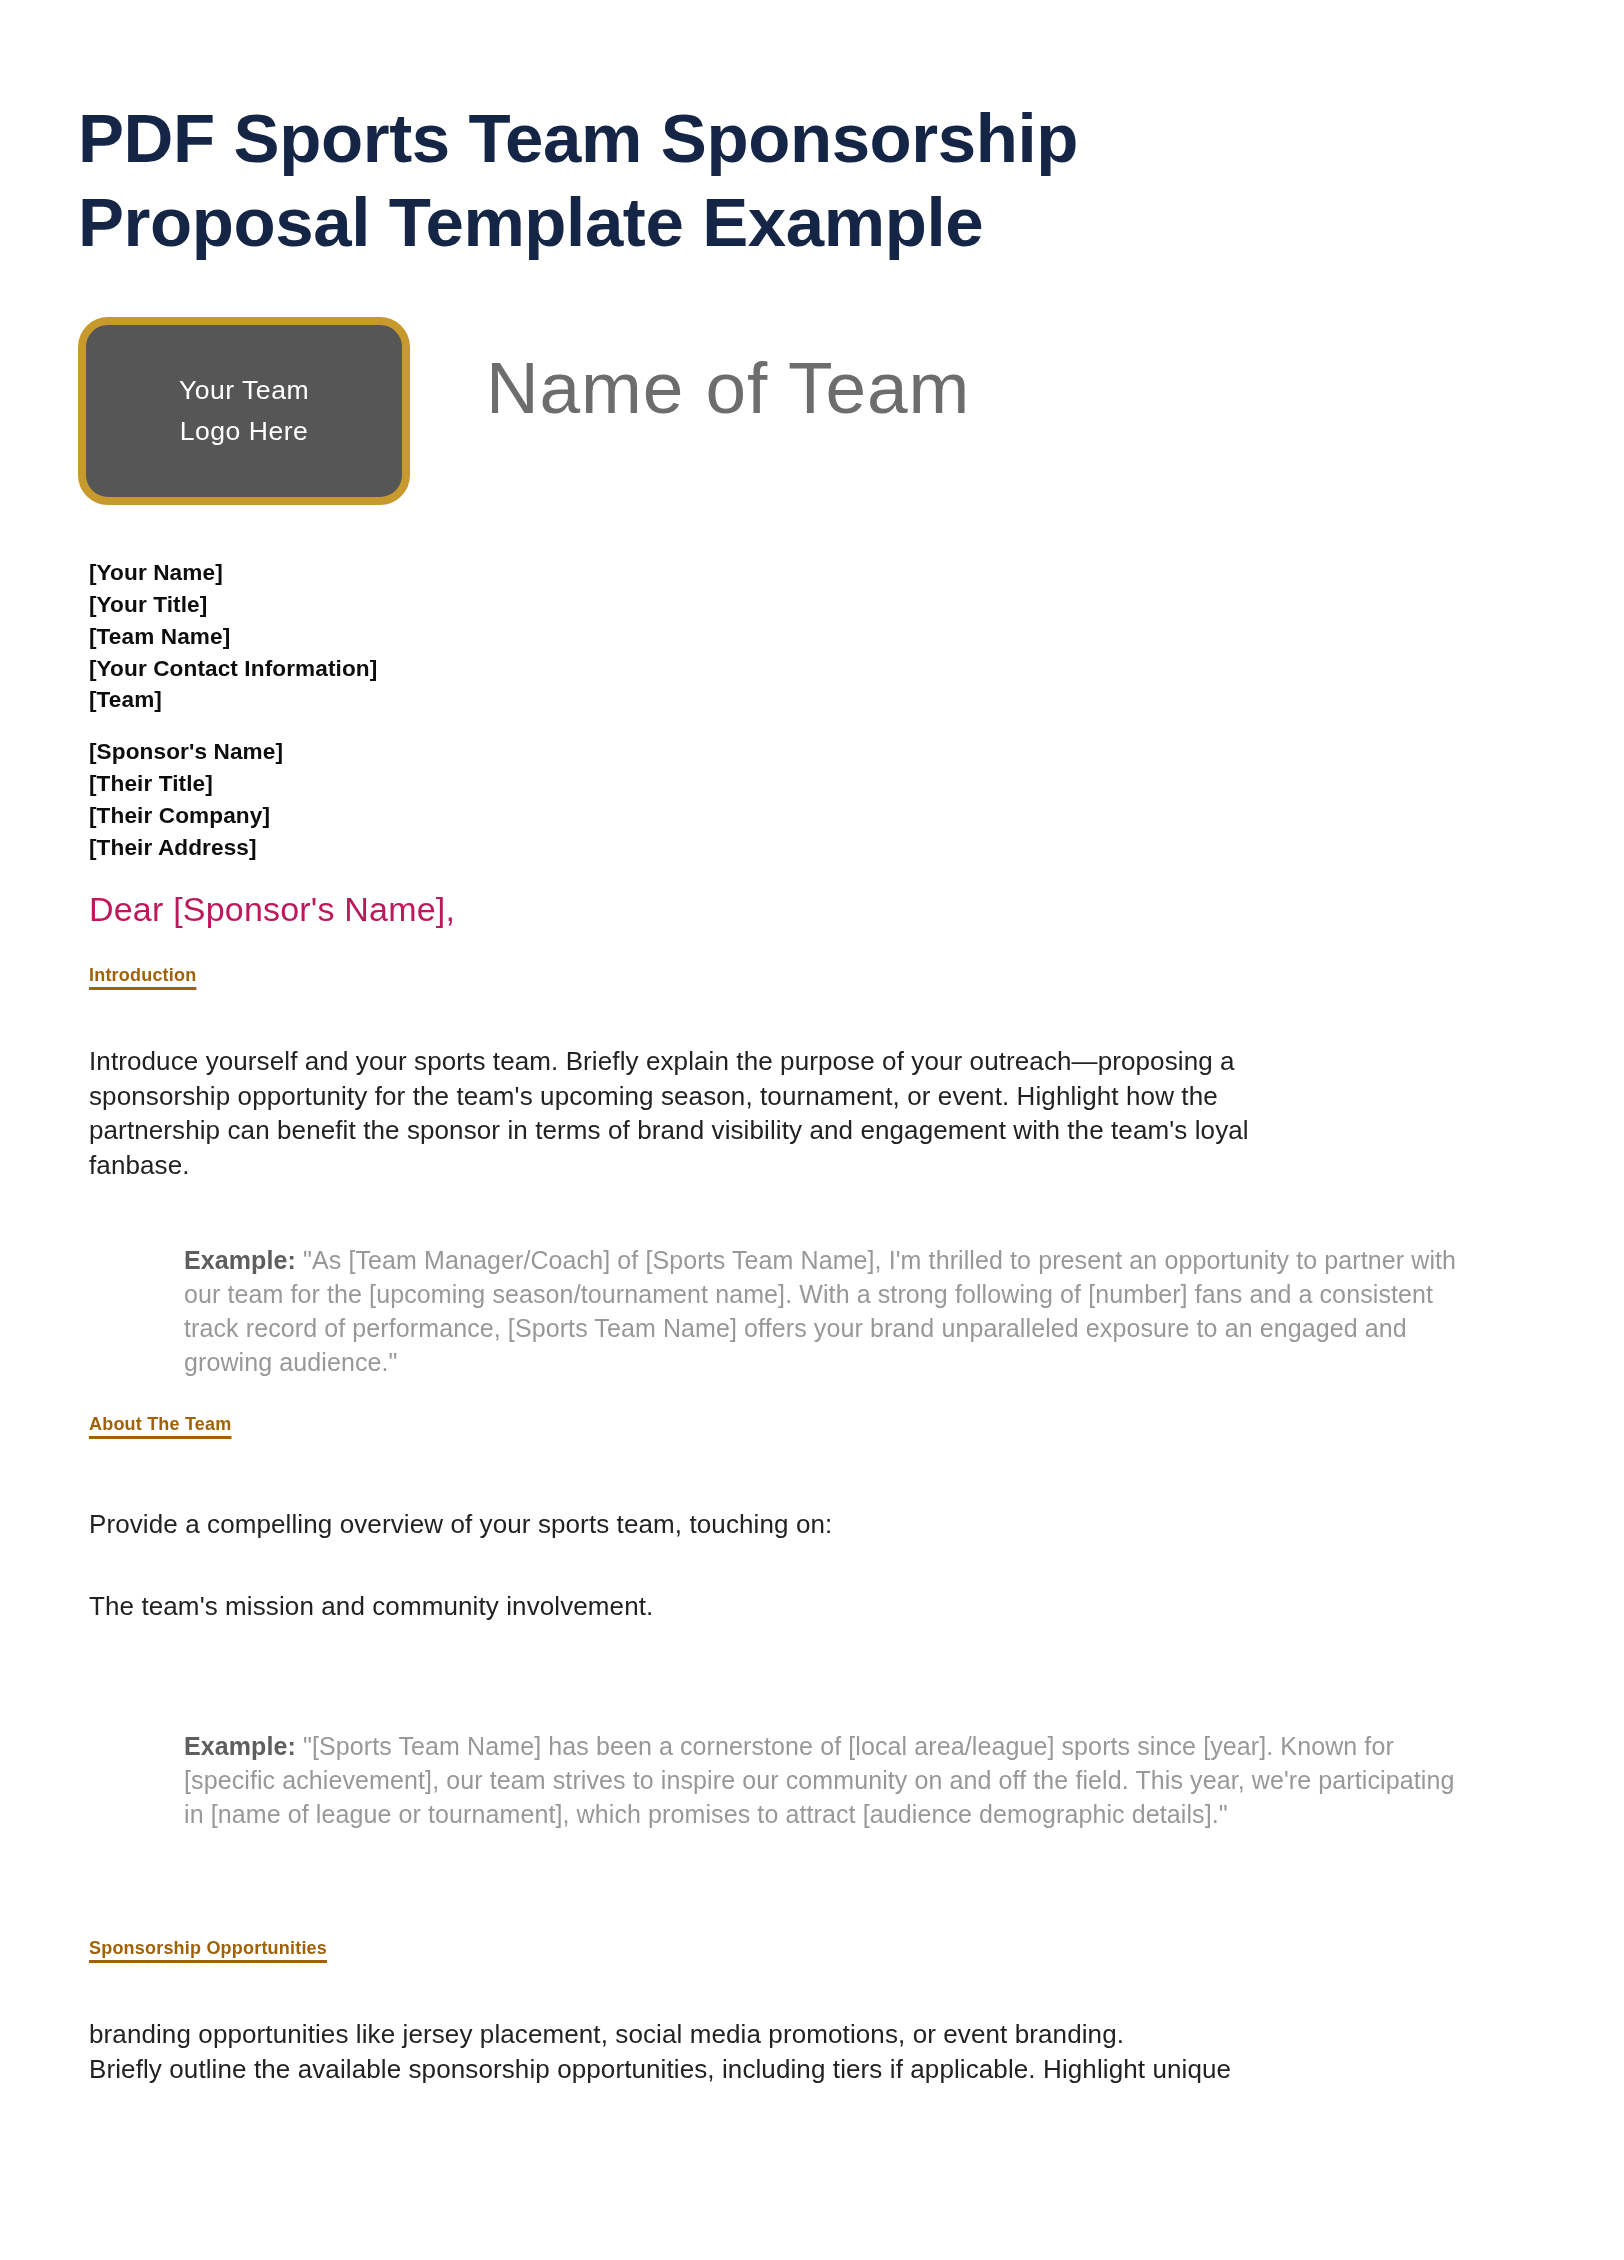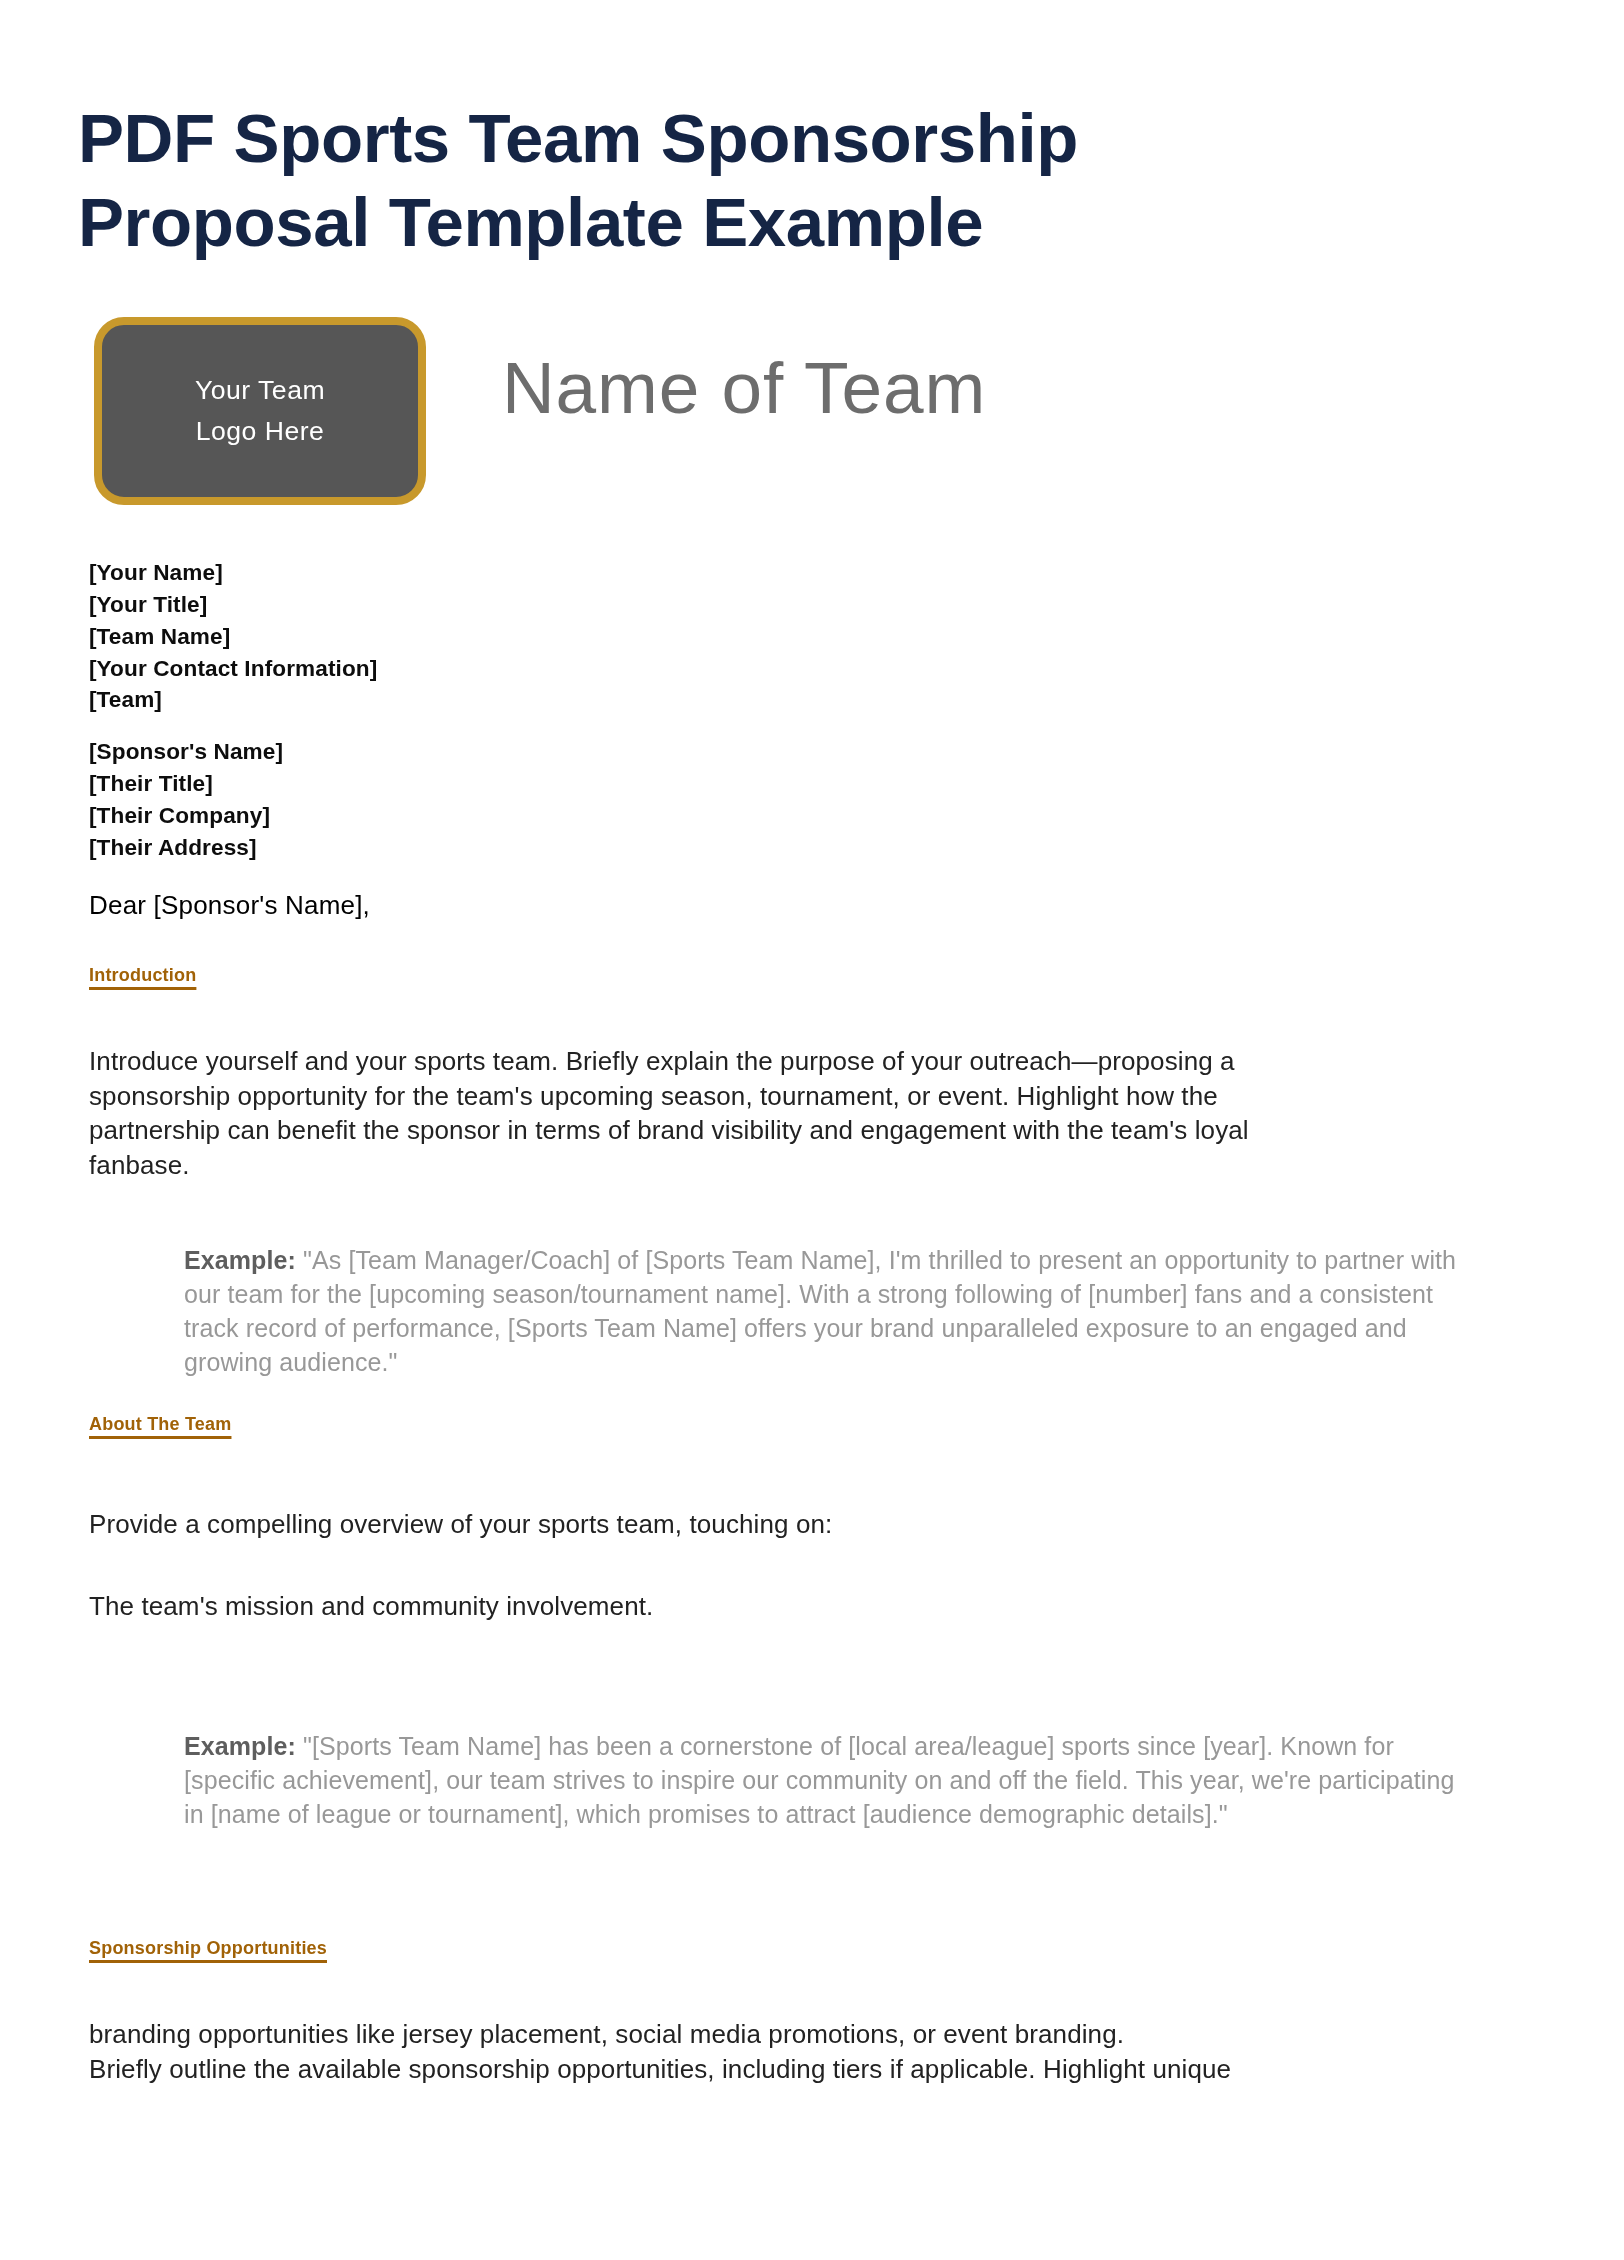--- a/index.html
+++ b/index.html
@@ -35,21 +35,21 @@
     line-height: 1.22;
     font-weight: 700;
     letter-spacing: -0.4px;
     color: #152545;
   }
   .doc-title .tline { display: block; }
 
   
   .letterhead {
     position: absolute;
-    left: 94px;
+    left: 78px;
     top: 317px;
     width: 1383px;
     height: 186px;
     text-decoration: underline;
   }
   .logo-box {
     position: absolute;
     left: 0;
     top: 0;
     width: 332px;
@@ -95,22 +95,22 @@
   }
   .addr-sender { top: 557px; }
   .addr-recipient { top: 736px; }
   .addr-block .aline { display: block; white-space: nowrap; }
 
   
   .salutation {
     position: absolute;
     left: 89px;
     top: 890px;
-    font-size: 26px;
-    color: #000000;
+    font-size: 34px;
+    color: #be185d;
     letter-spacing: 0.2px;
   }
 
   .section-heading {
     position: absolute;
     left: 89px;
     font-size: 18px;
     font-weight: 700;
     color: #a16207;
     text-decoration: underline;

